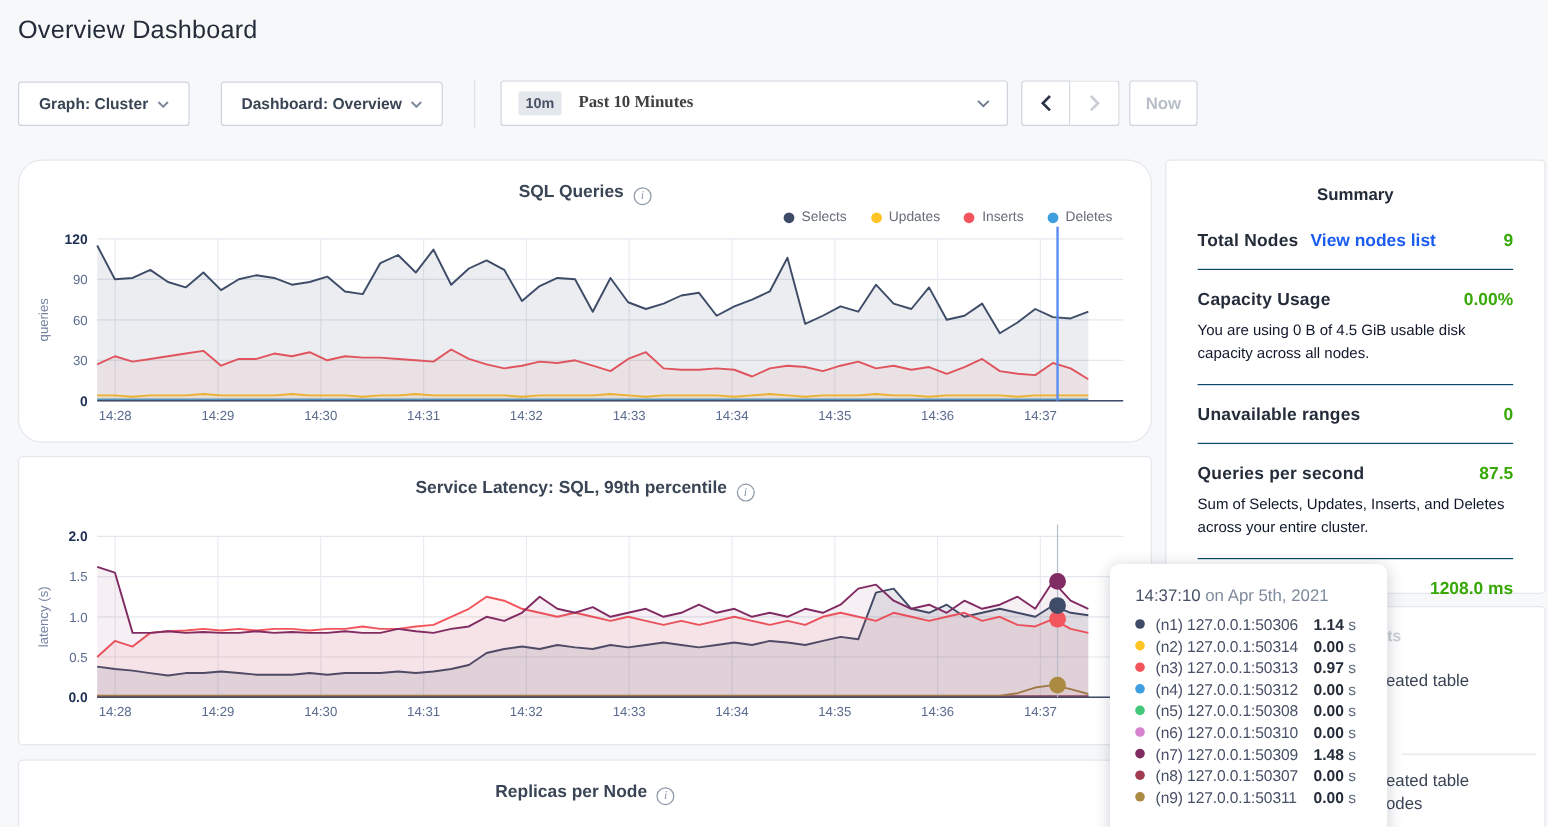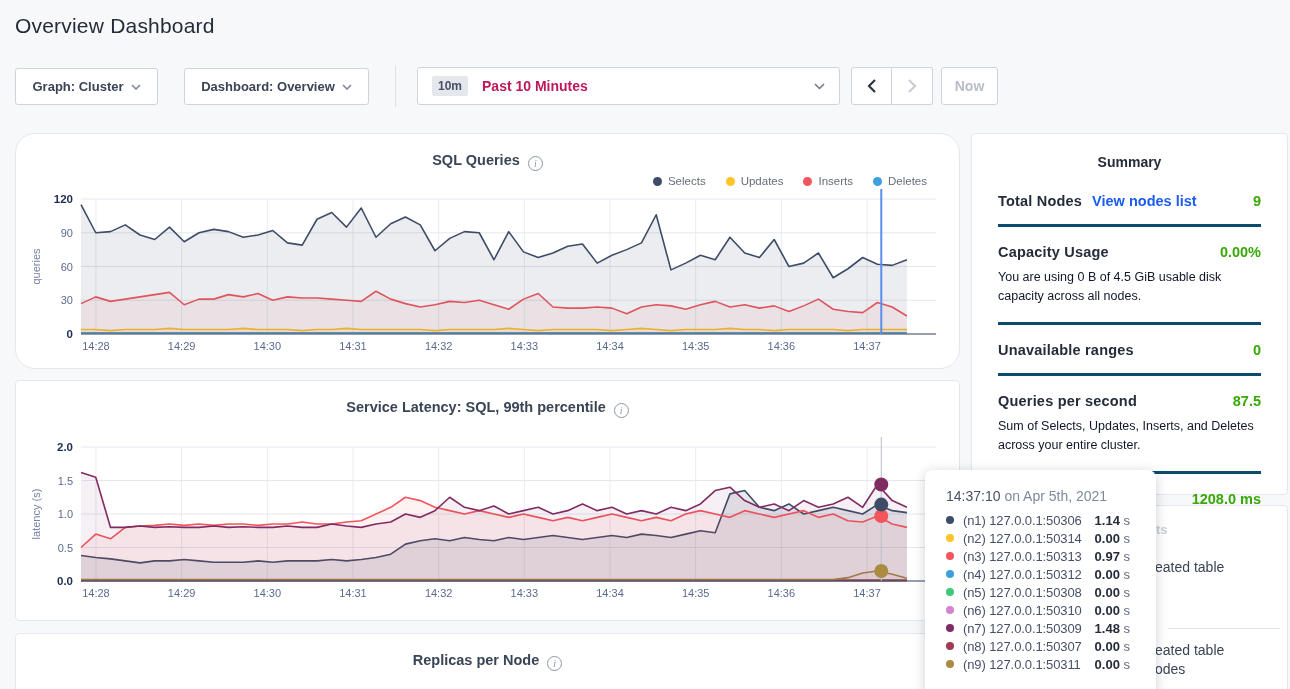--- a/index.html
+++ b/index.html
@@ -9,21 +9,21 @@
 
   .page-title { position:absolute; left:15px; top:14px; font-size:21px; font-weight:500; color:#242c3a; letter-spacing:.2px; }
 
   
   .btn { background:#fff; border:1px solid #cfd4dc; border-radius:3px; display:flex; align-items:center; justify-content:center; gap:7px; font-weight:700; font-size:13px; color:#394455; cursor:pointer; }
   .dd-graph { position:absolute; left:15px; top:68px; width:143px; height:37px; }
   .dd-dash  { position:absolute; left:184px; top:68px; width:185px; height:37px; }
   .toolbar-divider { position:absolute; left:395px; top:66px; width:1px; height:41px; background:#dde1e7; }
   .time-picker { position:absolute; left:417px; top:67px; width:423px; height:38px; background:#fff; border:1px solid #cfd4dc; border-radius:3px; display:flex; align-items:center; padding:0 14px; cursor:pointer; }
   .time-badge { background:#e4e7ec; border-radius:2px; font-size:12px; font-weight:700; color:#475066; padding:3px 6px; margin-right:14px; }
-  .time-label { font-size:14px; font-weight:700; color:#be185d; }
+  .time-label { font-size:14px; font-weight:700; color:#404040;font-family:Liberation Serif, serif; }
   .time-chevron { margin-left:auto; }
   .nav-group { position:absolute; left:851px; top:67px; display:flex; }
   .nav-btn { width:41px; height:38px; background:#fff; border:1px solid #cfd4dc; display:flex; align-items:center; justify-content:center; cursor:pointer; }
   .nav-btn.prev { border-radius:3px 0 0 3px; }
   .nav-btn.next { border-radius:0 3px 3px 0; border-left:none; cursor:default; }
   .now-btn { position:absolute; left:941px; top:67px; width:57px; height:38px; font-size:14px; color:#b8bec8; cursor:default; }
 
   
   .card { position:absolute; background:#fff; border:1px solid #e4e7ec; border-radius:4px; }
   .card-sql      { left:15px;  top:133px; width:945px; height:236px;border-radius:20px; }
@@ -38,21 +38,21 @@
   .legend-item { display:flex; align-items:center; gap:6px; font-size:11.5px; color:#676d78; }
   .legend-dot { width:9px; height:9px; border-radius:50%; }
   .chart-svg { position:absolute; left:0; top:50px; }
   svg text.tick { font-family:"Liberation Sans", sans-serif; font-size:11px; fill:#5a6b8f; }
   svg text.tick-bold { font-family:"Liberation Sans", sans-serif; font-size:11.5px; font-weight:700; fill:#203055; }
   svg text.axis-label { font-family:"Liberation Sans", sans-serif; font-size:11px; fill:#7584a1; }
 
   
   .summary-title { padding-top:20px; text-align:center; font-size:14px; font-weight:700; color:#242c3a; }
   .summary-body { padding:6px 26px 0 26px; }
-  .stat-row { padding:17px 0 15px 0; border-bottom:3px solid #0c4a6e; }
+  .stat-row { padding:17px 0 15px 0; border-bottom:1px solid #0c4a6e; }
   .stat-row:last-child { border-bottom:none; }
   .stat-line { display:flex; align-items:baseline; }
   .stat-label { font-size:14.5px; font-weight:700; color:#242c3a; letter-spacing:.2px; }
   .stat-link { font-size:14.5px; font-weight:700; color:#1a5cf0; margin-left:10px; cursor:pointer; }
   .stat-value { margin-left:auto; font-size:14.5px; font-weight:700; color:#37a806; }
   .stat-desc { margin-top:8px; font-size:12.5px; line-height:1.55; color:#0f172a; }
 
   
   .ev-faded { position:absolute; left:184px; top:16px; font-size:13px; font-weight:700; color:#c9ced6; }
   .ev-line1 { position:absolute; left:183px; top:53px;  font-size:14px; color:#394455; white-space:nowrap; }

